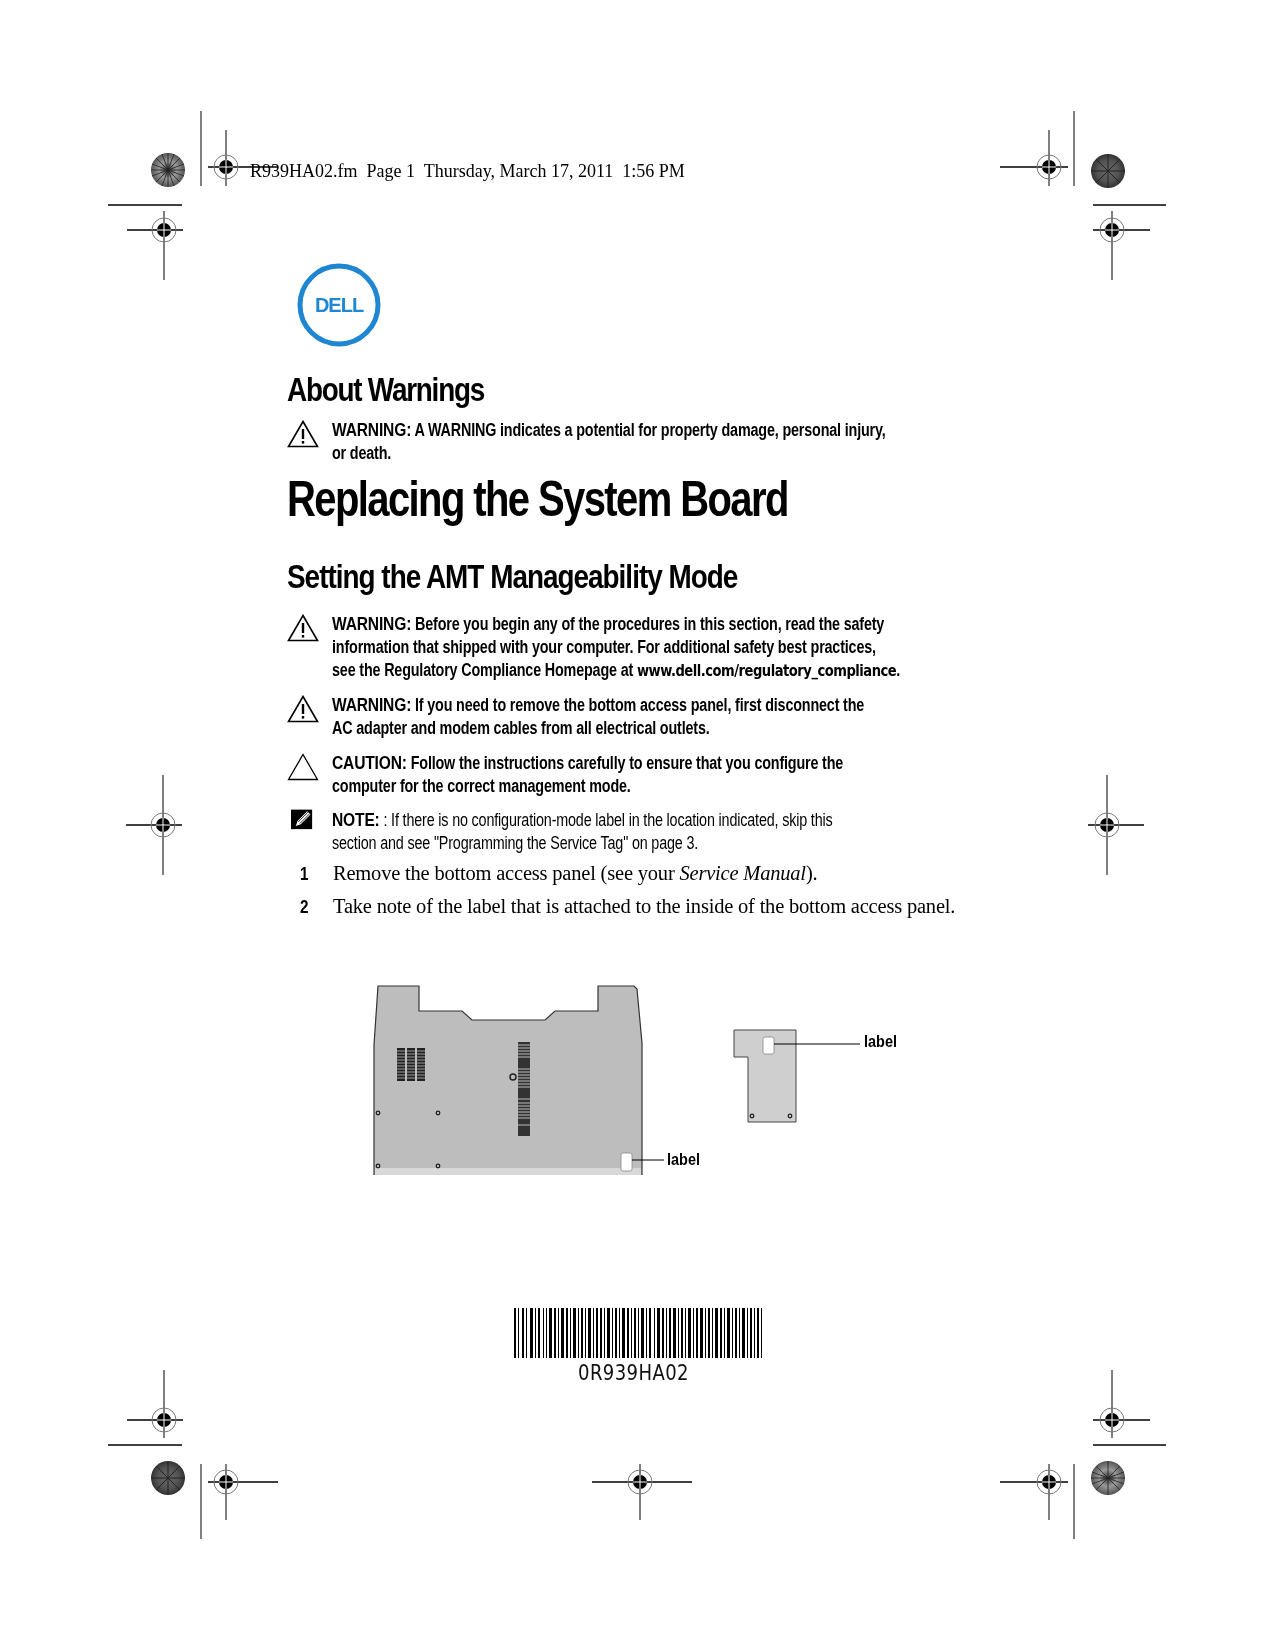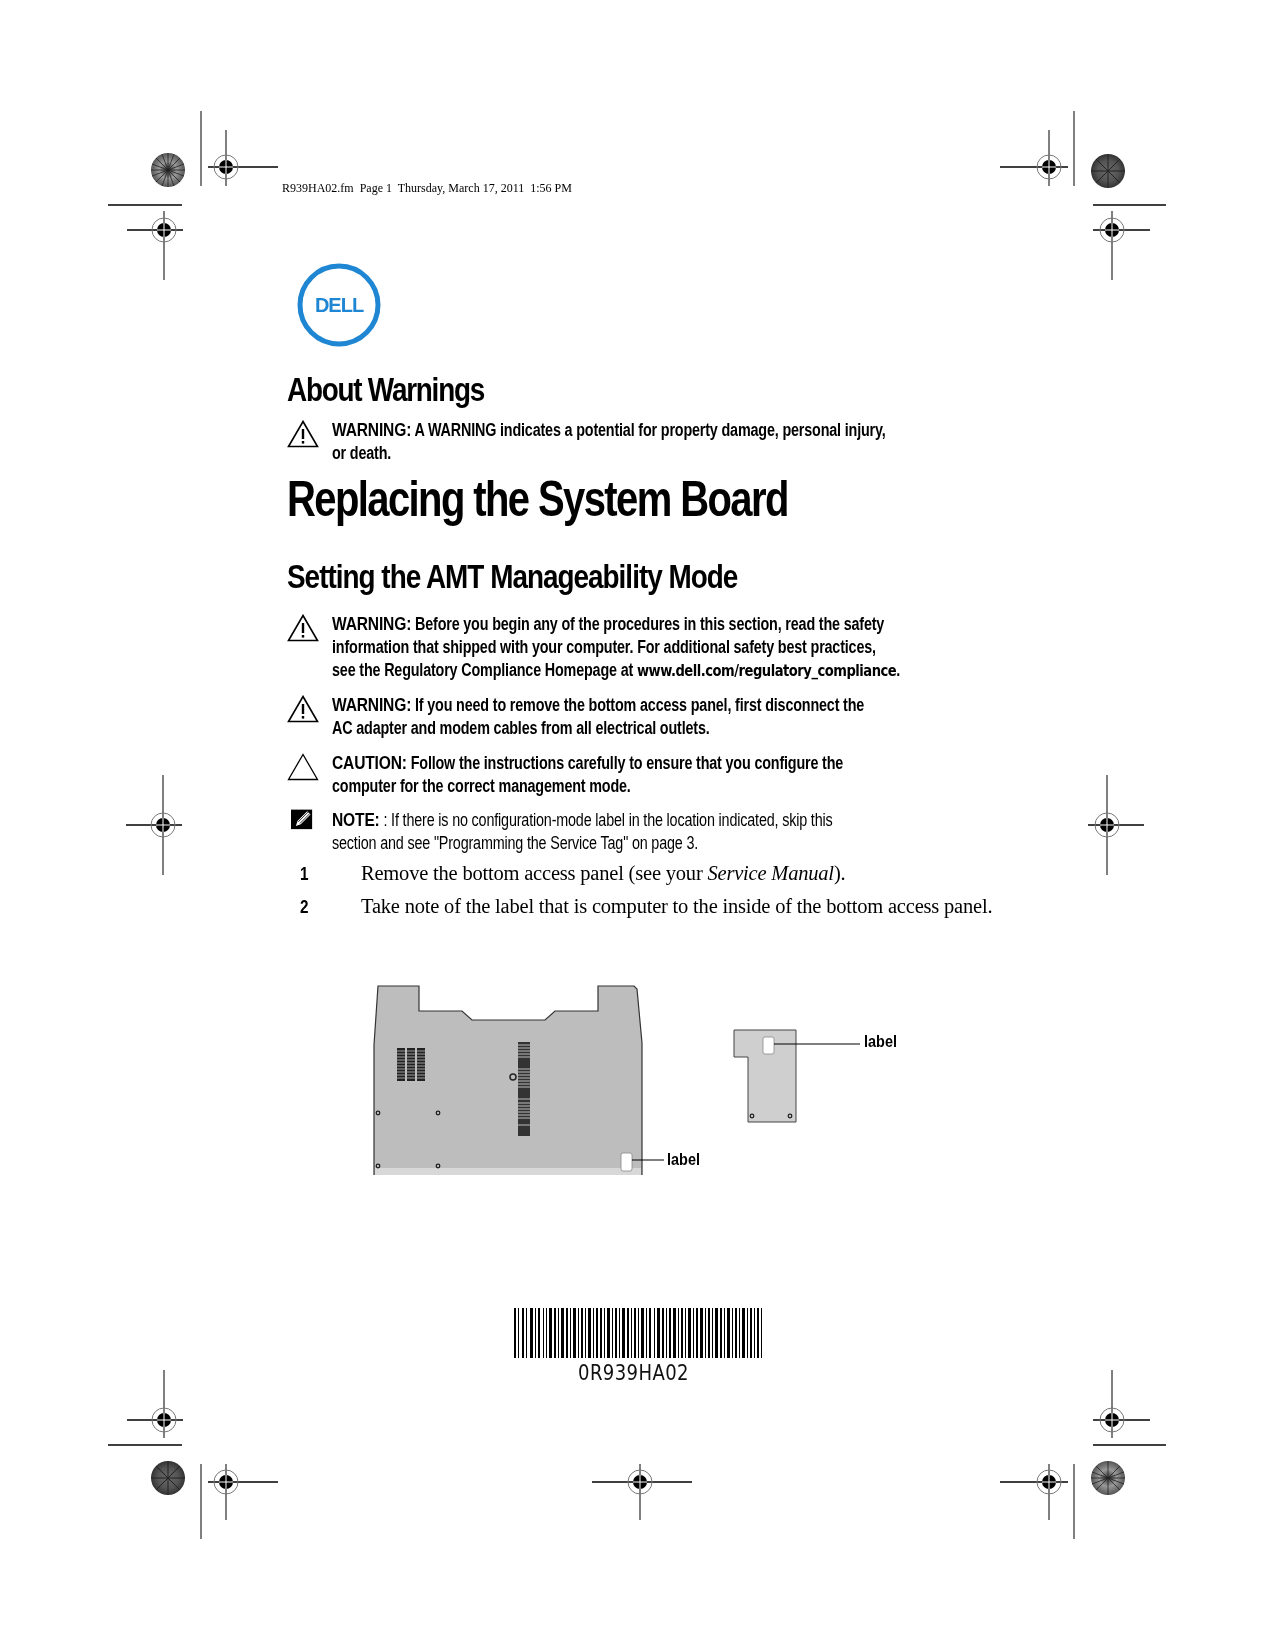--- a/index.html
+++ b/index.html
@@ -1,32 +1,32 @@
 <!DOCTYPE html>
 <html><head>
 <meta charset="utf-8">
 <style>
   html, body { margin: 0; padding: 0; background: #ffffff; }
   body { width: 1275px; height: 1651px; position: relative; overflow: hidden; font-family: "Liberation Sans", sans-serif; color: #000; }
   .abs { position: absolute; }
   .serif { font-family: "Liberation Serif", serif; }
-  .hdr { left: 250px; top: 181px; font-size: 12px; white-space: pre; margin-left: 32px; }
+  .hdr { left: 250px; top: 161px; font-size: 18px; white-space: pre; }
   .h-about { left: 287px; top: 370px; font-size: 34px; font-weight: bold; letter-spacing: -1.5px; transform: scaleX(0.82); transform-origin: left top; white-space: nowrap; }
   .h-main { left: 287px; top: 470px; font-size: 50px; font-weight: bold; letter-spacing: -2px; transform: scaleX(0.80); transform-origin: left top; white-space: nowrap; }
   .h-sub { left: 287px; top: 557px; font-size: 34px; font-weight: bold; letter-spacing: -1.2px; transform: scaleX(0.82); transform-origin: left top; white-space: nowrap; }
   .notice { position: absolute; left: 287px; }
   .notice .icon { position: absolute; left: 0; top: 2px; width: 32px; height: 28px; }
   .notice .txt { position: absolute; left: 45px; top: 0; font-size: 17.5px; font-weight: bold; line-height: 23px; white-space: nowrap; transform: scaleX(0.82); transform-origin: left top; letter-spacing: -0.2px; }
   .notice .txt .kw { font-size: 19px; }
   .notice .txt .url { font-weight: bold; letter-spacing: -0.6px; }
   .notice .txt.light { font-weight: normal; }
   .notice .txt.light .kw { font-weight: bold; }
   .step { position: absolute; left: 300px; font-size: 20px; white-space: nowrap; }
   .step .num { position: absolute; left: 0; top: 0; font-weight: bold; font-size: 18px; transform: scaleX(0.85); transform-origin: left top; }
-  .step .st { position: absolute; left: 33px; top: -2px; font-family: "Liberation Serif", serif; font-size: 20.5px; letter-spacing: -0.2px; margin-left: 28px; }
+  .step .st { position: absolute; left: 33px; top: -2px; font-family: "Liberation Serif", serif; font-size: 20.5px; letter-spacing: -0.2px; }
   .figlabel { font-size: 17px; font-weight: bold; transform: scaleX(0.85); transform-origin: left top; }
   .barcode-text { left: 578px; top: 1360px; font-family: "DejaVu Sans", sans-serif; font-size: 22px; letter-spacing: 0.5px; transform: scaleX(0.82); transform-origin: left top; color: #111; }
   svg { display: block; }
 </style>
 </head>
 <body>
 
 <svg class="abs" style="left:0;top:0;" width="1275" height="1651">
   <defs>
     <g id="cross">
@@ -212,21 +212,21 @@
     <div>section and see "Programming the Service Tag" on page 3.</div>
   </div>
 </div>
 
 <div class="step" style="top:864px;">
   <span class="num">1</span>
   <span class="st"><span>Remove the bottom access panel (see your </span><i>Service Manual</i><span>).</span></span>
 </div>
 <div class="step" style="top:897px;">
   <span class="num">2</span>
-  <span class="st">Take note of the label that is computer to the inside of the bottom access panel.</span>
+  <span class="st">Take note of the label that is attached to the inside of the bottom access panel.</span>
 </div>
 
 <svg class="abs" style="left:360px;top:975px;" width="560" height="200">
 
   <g>
     <path d="M18,11 L59,11 L59,36 L102,36 L112,45 L185,45 L195,36 L238,36 L238,11 L274,11 L277,14 L282,68 L282,200 L276,206 L20,206 L14,200 L14,70 Z" fill="#bdbdbd" stroke="#333" stroke-width="1.2"></path>
     <rect x="15" y="193" width="266" height="10" fill="#d8d8d8" stroke="none"></rect>
 
     <g fill="#222">
       <rect x="37" y="73" width="8" height="33"></rect>

